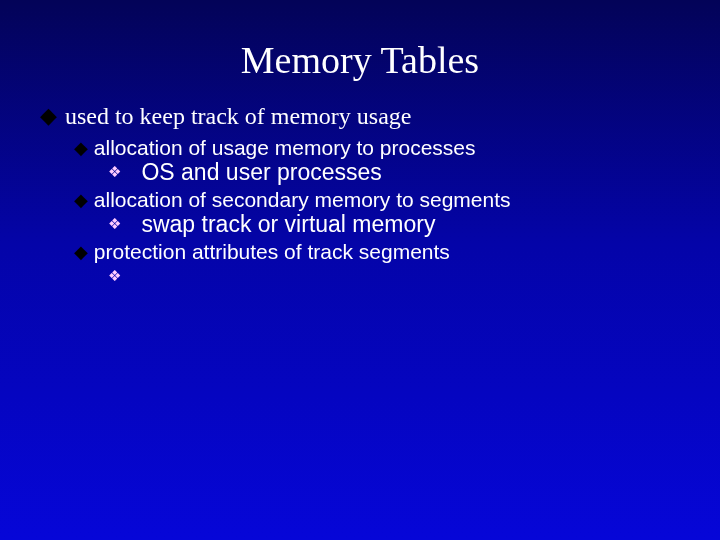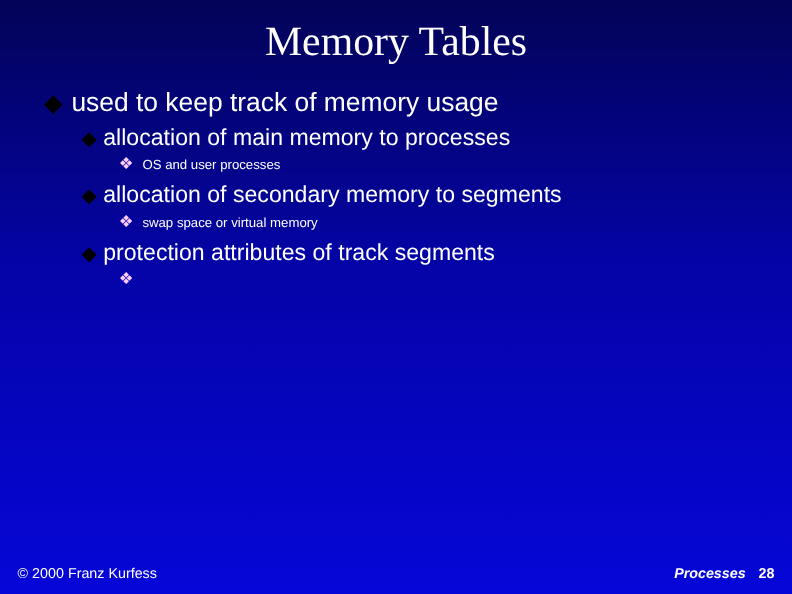--- a/index.html
+++ b/index.html
@@ -16,40 +16,41 @@
     background: linear-gradient(to bottom, #030358 0%, #0404a8 45%, #0606d8 100%);
     position: relative;
     box-sizing: border-box;
     color: #ffffff;
   }
   .title {
     font-family: "Times New Roman", Times, serif;
     font-size: 38px;
     font-weight: 400;
     text-align: center;
-    padding-top: 16px;
+    padding-top: 38px;
     color: #ffffff;
   }
   .content {
     padding: 20px 40px 0 40px;
   }
   .l1 {
     display: flex;
     align-items: flex-start;
     margin-bottom: 6px;
   }
   .l1 .bullet {
     color: #000000;
     font-size: 22px;
     line-height: 28px;
     margin-right: 8px;
   }
   .l1 .text {
     font-size: 24px;
     line-height: 28px;
+    font-family: Liberation Serif, serif;
   }
   .l2 {
     display: flex;
     align-items: flex-start;
     margin-left: 34px;
     margin-top: 4px;
     margin-bottom: 2px;
   }
   .l2 .bullet {
     color: #000000;
@@ -68,22 +69,23 @@
     margin-top: 2px;
     margin-bottom: 6px;
   }
   .l3 .bullet {
     color: #ffccff;
     font-size: 15px;
     line-height: 20px;
     margin-right: 8px;
   }
   .l3 .text {
-    font-size: 12px;
+    font-size: 23px;
     line-height: 20px;
+    margin-left: 12px;
   }
   .footer {
     position: absolute;
     bottom: 12px;
     left: 0;
     right: 0;
     display: flex;
     justify-content: space-between;
     padding: 0 16px;
     font-size: 13px;
@@ -109,46 +111,39 @@
 
   <div class="content">
 
     <div class="l1">
       <span class="bullet">◆</span>
       <span class="text">used to keep track of memory usage</span>
     </div>
 
     <div class="l2">
       <span class="bullet">◆</span>
-      <span class="text">allocation of main memory to processes</span>
+      <span class="text">allocation of usage memory to processes</span>
     </div>
     <div class="l3">
       <span class="bullet">❖</span>
       <span class="text">OS and user processes</span>
     </div>
 
     <div class="l2">
       <span class="bullet">◆</span>
       <span class="text">allocation of secondary memory to segments</span>
     </div>
     <div class="l3">
       <span class="bullet">❖</span>
-      <span class="text">swap space or virtual memory</span>
+      <span class="text">swap track or virtual memory</span>
     </div>
 
     <div class="l2">
       <span class="bullet">◆</span>
       <span class="text">protection attributes of track segments</span>
     </div>
     <div class="l3">
       <span class="bullet">❖</span>
     </div>
 
   </div>
 
-  <div class="footer">
-    <span class="copyright">© 2000 Franz Kurfess</span>
-    <span class="page">
-      <span>Processes</span>
-      <span class="num">28</span>
-    </span>
-  </div>
 </div>
 
 </body></html>

